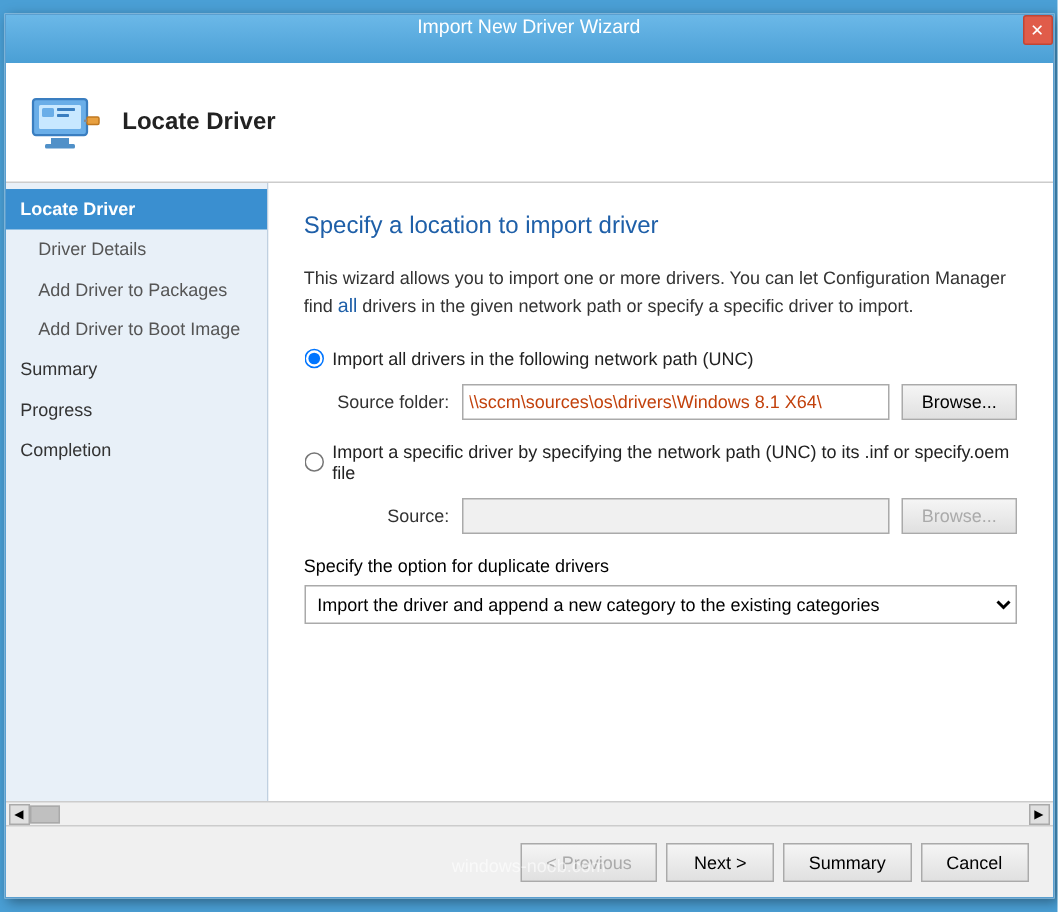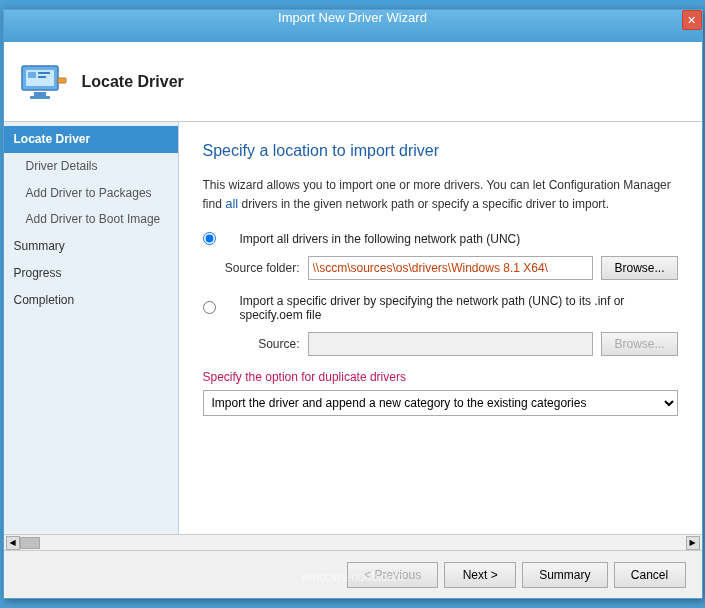--- a/index.html
+++ b/index.html
@@ -137,22 +137,21 @@
       color: #1e5fa8;
       text-decoration: none;
     }
 
     .radio-group {
       margin-bottom: 14px;
     }
 
     .radio-row {
       display: flex;
-      align-items: center;
-      gap: 24px;
+      gap: 6px;
       margin-bottom: 10px;
     }
 
     .radio-row input[type="radio"] {
       margin: 0;
     }
 
     .radio-label {
       font-size: 12px;
       color: #222;
@@ -202,21 +201,21 @@
       color: #aaa;
       cursor: default;
     }
 
     .duplicate-section {
       margin-top: 10px;
     }
 
     .duplicate-label {
       font-size: 12px;
-      color: #be185d;
+      color: #000000;
       margin-bottom: 6px;
     }
 
     .duplicate-select {
       width: 100%;
       height: 26px;
       border: 1px solid #aaa;
       font-size: 12px;
       padding: 2px 4px;
       background: #fff;

